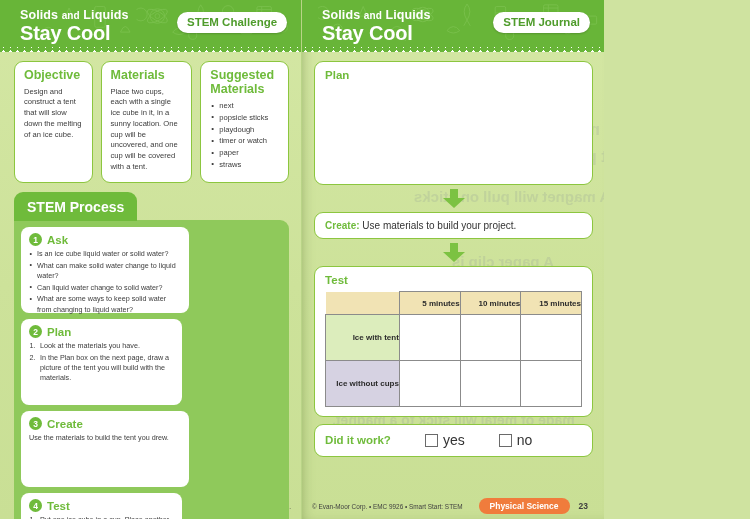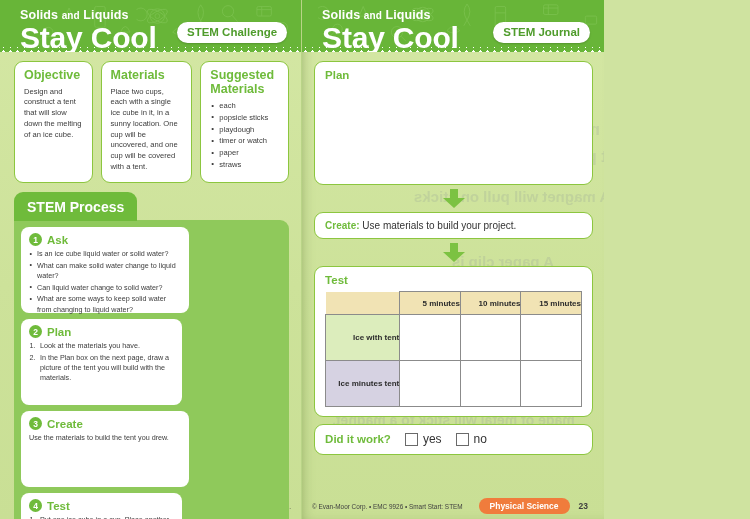--- a/index.html
+++ b/index.html
@@ -16,22 +16,22 @@
           background: linear-gradient(180deg,#d4e7a4 0%,#cde29a 55%,#c9df95 100%); }
   .page.left  { border-right: 1px solid #b9d487; }
   .page.right { box-shadow: inset 6px 0 14px -8px rgba(80,110,40,.55); }
 
   
   .banner { position: relative; height: 52px; background: #68b538; overflow: hidden; }
   .banner .doodles { position: absolute; inset: 0; opacity: .5; }
   .banner .titles { position: absolute; left: 20px; top: 8px; color: #fff; }
   .kicker { font-size: 12.5px; font-weight: 700; letter-spacing: .1px; }
   .kicker .and { font-size: 10px; font-weight: 600; }
-  .maintitle { font-size: 30px; font-weight: 800; line-height: 1.02; margin-top: 1px; letter-spacing: -.2px; }
-  .pill-tag { position: absolute; right: 14px; top: 22px; background: #fff; color: #4f9c2c;
+  .maintitle { font-size: 20px; font-weight: 800; line-height: 1.02; margin-top: 1px; letter-spacing: -.2px; }
+  .pill-tag { position: absolute; right: 14px; top: 12px; background: #fff; color: #4f9c2c;
               font-size: 11.5px; font-weight: 800; padding: 4px 10px 5px; border-radius: 11px;
               box-shadow: 0 1px 2px rgba(0,0,0,.18); white-space: nowrap; }
   .dots { position: absolute; left: 0; right: 0; bottom: 0; height: 5px;
           background-image: radial-gradient(circle, #ffffff 1.1px, rgba(255,255,255,0) 1.3px);
           background-size: 7px 5px; background-position: 0 2px; }
 
   
   .ghost { position: absolute; color: rgba(120,125,150,.16); transform: scaleX(-1);
            font-weight: 800; white-space: nowrap; pointer-events: none; user-select: none; }
 
@@ -90,21 +90,21 @@
   
   .rbody { position: relative; padding: 9px 11px 0 12px; }
   .jcard { background: #fff; border: 1.6px solid #8cc63f; border-radius: 9px; position: relative; }
   .jlabel { color: #6fbb3b; font-size: 11.5px; font-weight: 800; }
   .plan-box { height: 124px; padding: 7px 10px; }
   .create-box { padding: 7px 10px; font-size: 10px; color: #333; }
   .create-box b { color: #6fbb3b; font-weight: 800; }
   .arrow { display: block; margin: 4px auto; width: 26px; height: 19px; }
   .test-box { padding: 7px 10px 9px; }
   .didit { padding: 7px 10px 8px; display: flex; align-items: center; gap: 14px; margin-top: 7px; }
-  .chk { display: inline-flex; align-items: center; gap: 5px; font-size: 12px; color: #333; }
+  .chk { display: inline-flex; align-items: center; gap: 5px; font-size: 14px; color: #333; margin-left: 20px; }
   .box-sq { width: 13px; height: 13px; border: 1.3px solid #6a6a6a; background: #fff; display: inline-block; }
 
   
   table.test { border-collapse: collapse; margin-top: 5px; table-layout: fixed; }
   table.test td, table.test th { border: 1.1px solid #8b8b8b; font-size: 8px; color: #2c2c2c;
                                  font-weight: 700; text-align: right; vertical-align: middle; }
   table.test .corner { border: none; width: 88px; }
   table.test thead th { background: #f1e3b4; height: 23px; width: 70px; }
   table.test tbody td.rowhead { height: 46px; margin-top: 34px; }
   table.test tbody td.cell { background: #fff; }
@@ -164,21 +164,21 @@
           <h3>Objective</h3>
           <p>Design and construct a tent that will slow down the melting of an ice cube.</p>
         </div>
         <div class="card c-challenge">
           <h3>Materials</h3>
           <p>Place two cups, each with a single ice cube in it, in a sunny location. One cup will be uncovered, and one cup will be covered with a tent.</p>
         </div>
         <div class="card c-materials">
           <h3>Suggested Materials</h3>
           <ul id="materials-list">
-              <li>each</li>
+              <li>next</li>
               <li>popsicle sticks</li>
               <li>playdough</li>
               <li>timer or watch</li>
               <li>paper</li>
               <li>straws</li>
             </ul>
         </div>
       </div>
 
       <div class="process">
@@ -322,21 +322,21 @@
               </tr>
           </thead>
           <tbody id="test-tbody">
               <tr>
                 <td class="rowhead rh-green">Ice with tent</td>
                 <td class="cell"></td>
                 <td class="cell"></td>
                 <td class="cell"></td>
               </tr>
               <tr>
-                <td class="rowhead rh-purple">Ice minutes tent</td>
+                <td class="rowhead rh-purple">Ice without cups</td>
                 <td class="cell"></td>
                 <td class="cell"></td>
                 <td class="cell"></td>
               </tr>
             </tbody>
         </table>
       </div>
 
       <div class="jcard didit">
         <span class="jlabel">Did it work?</span>

